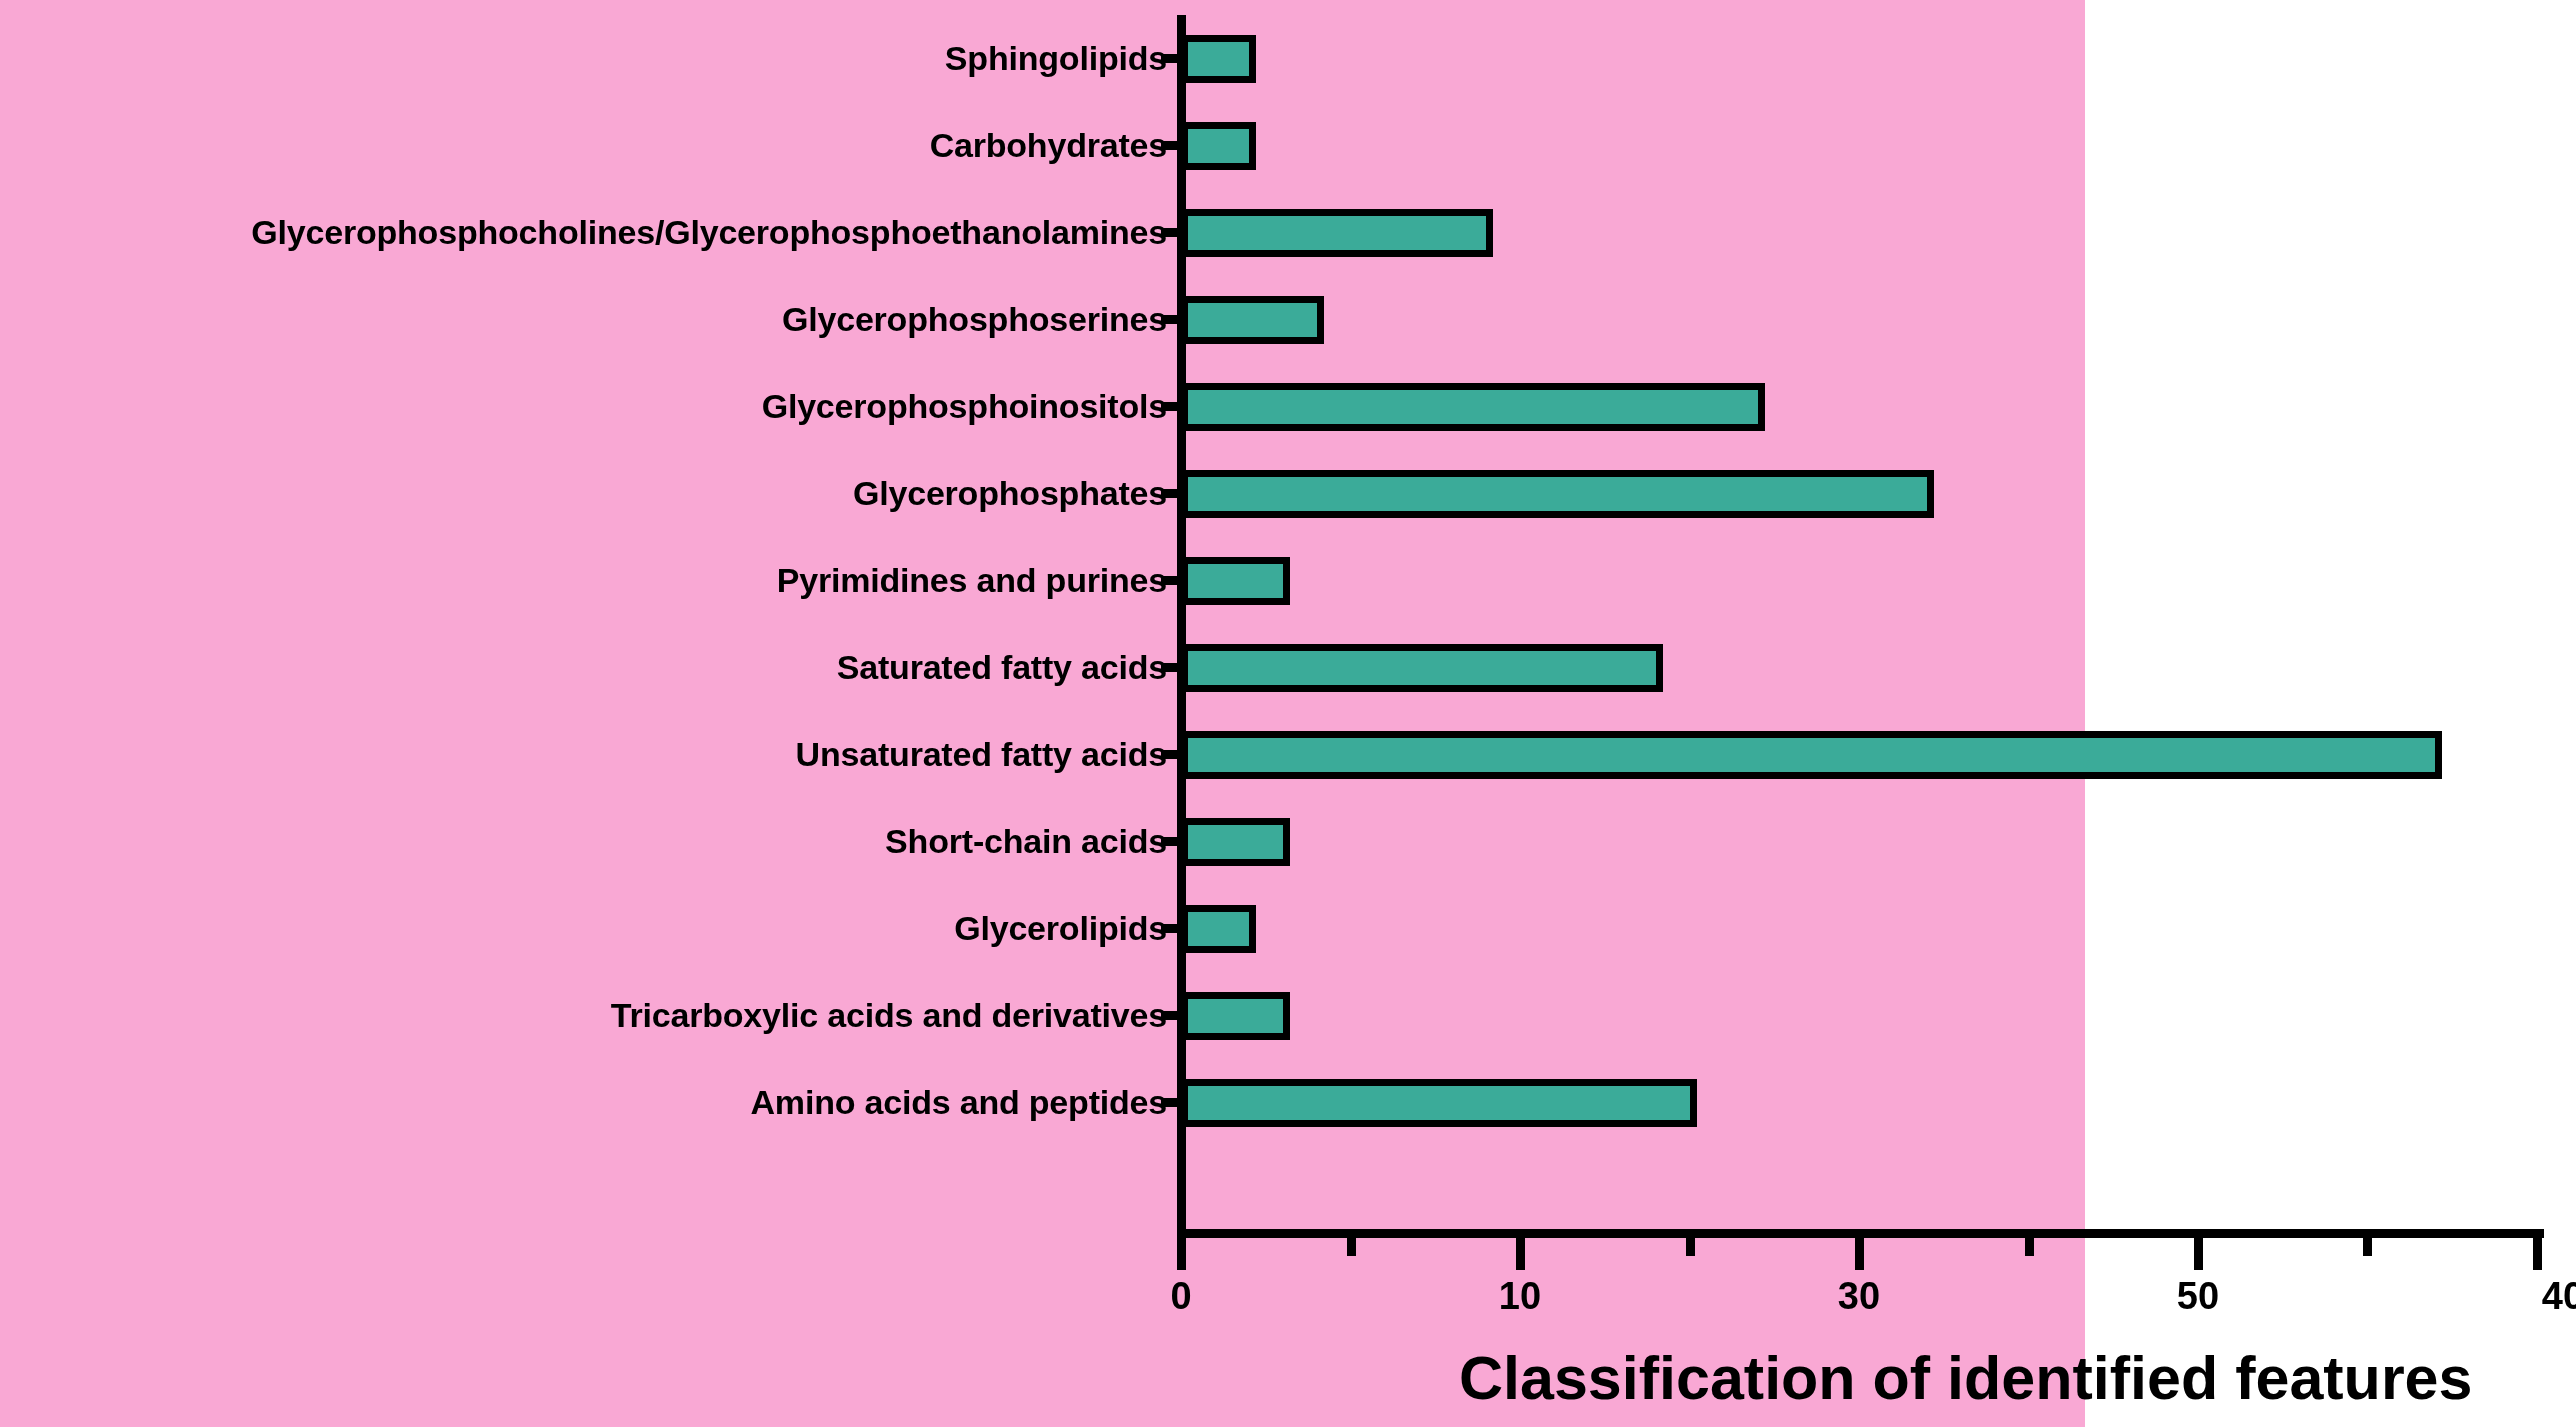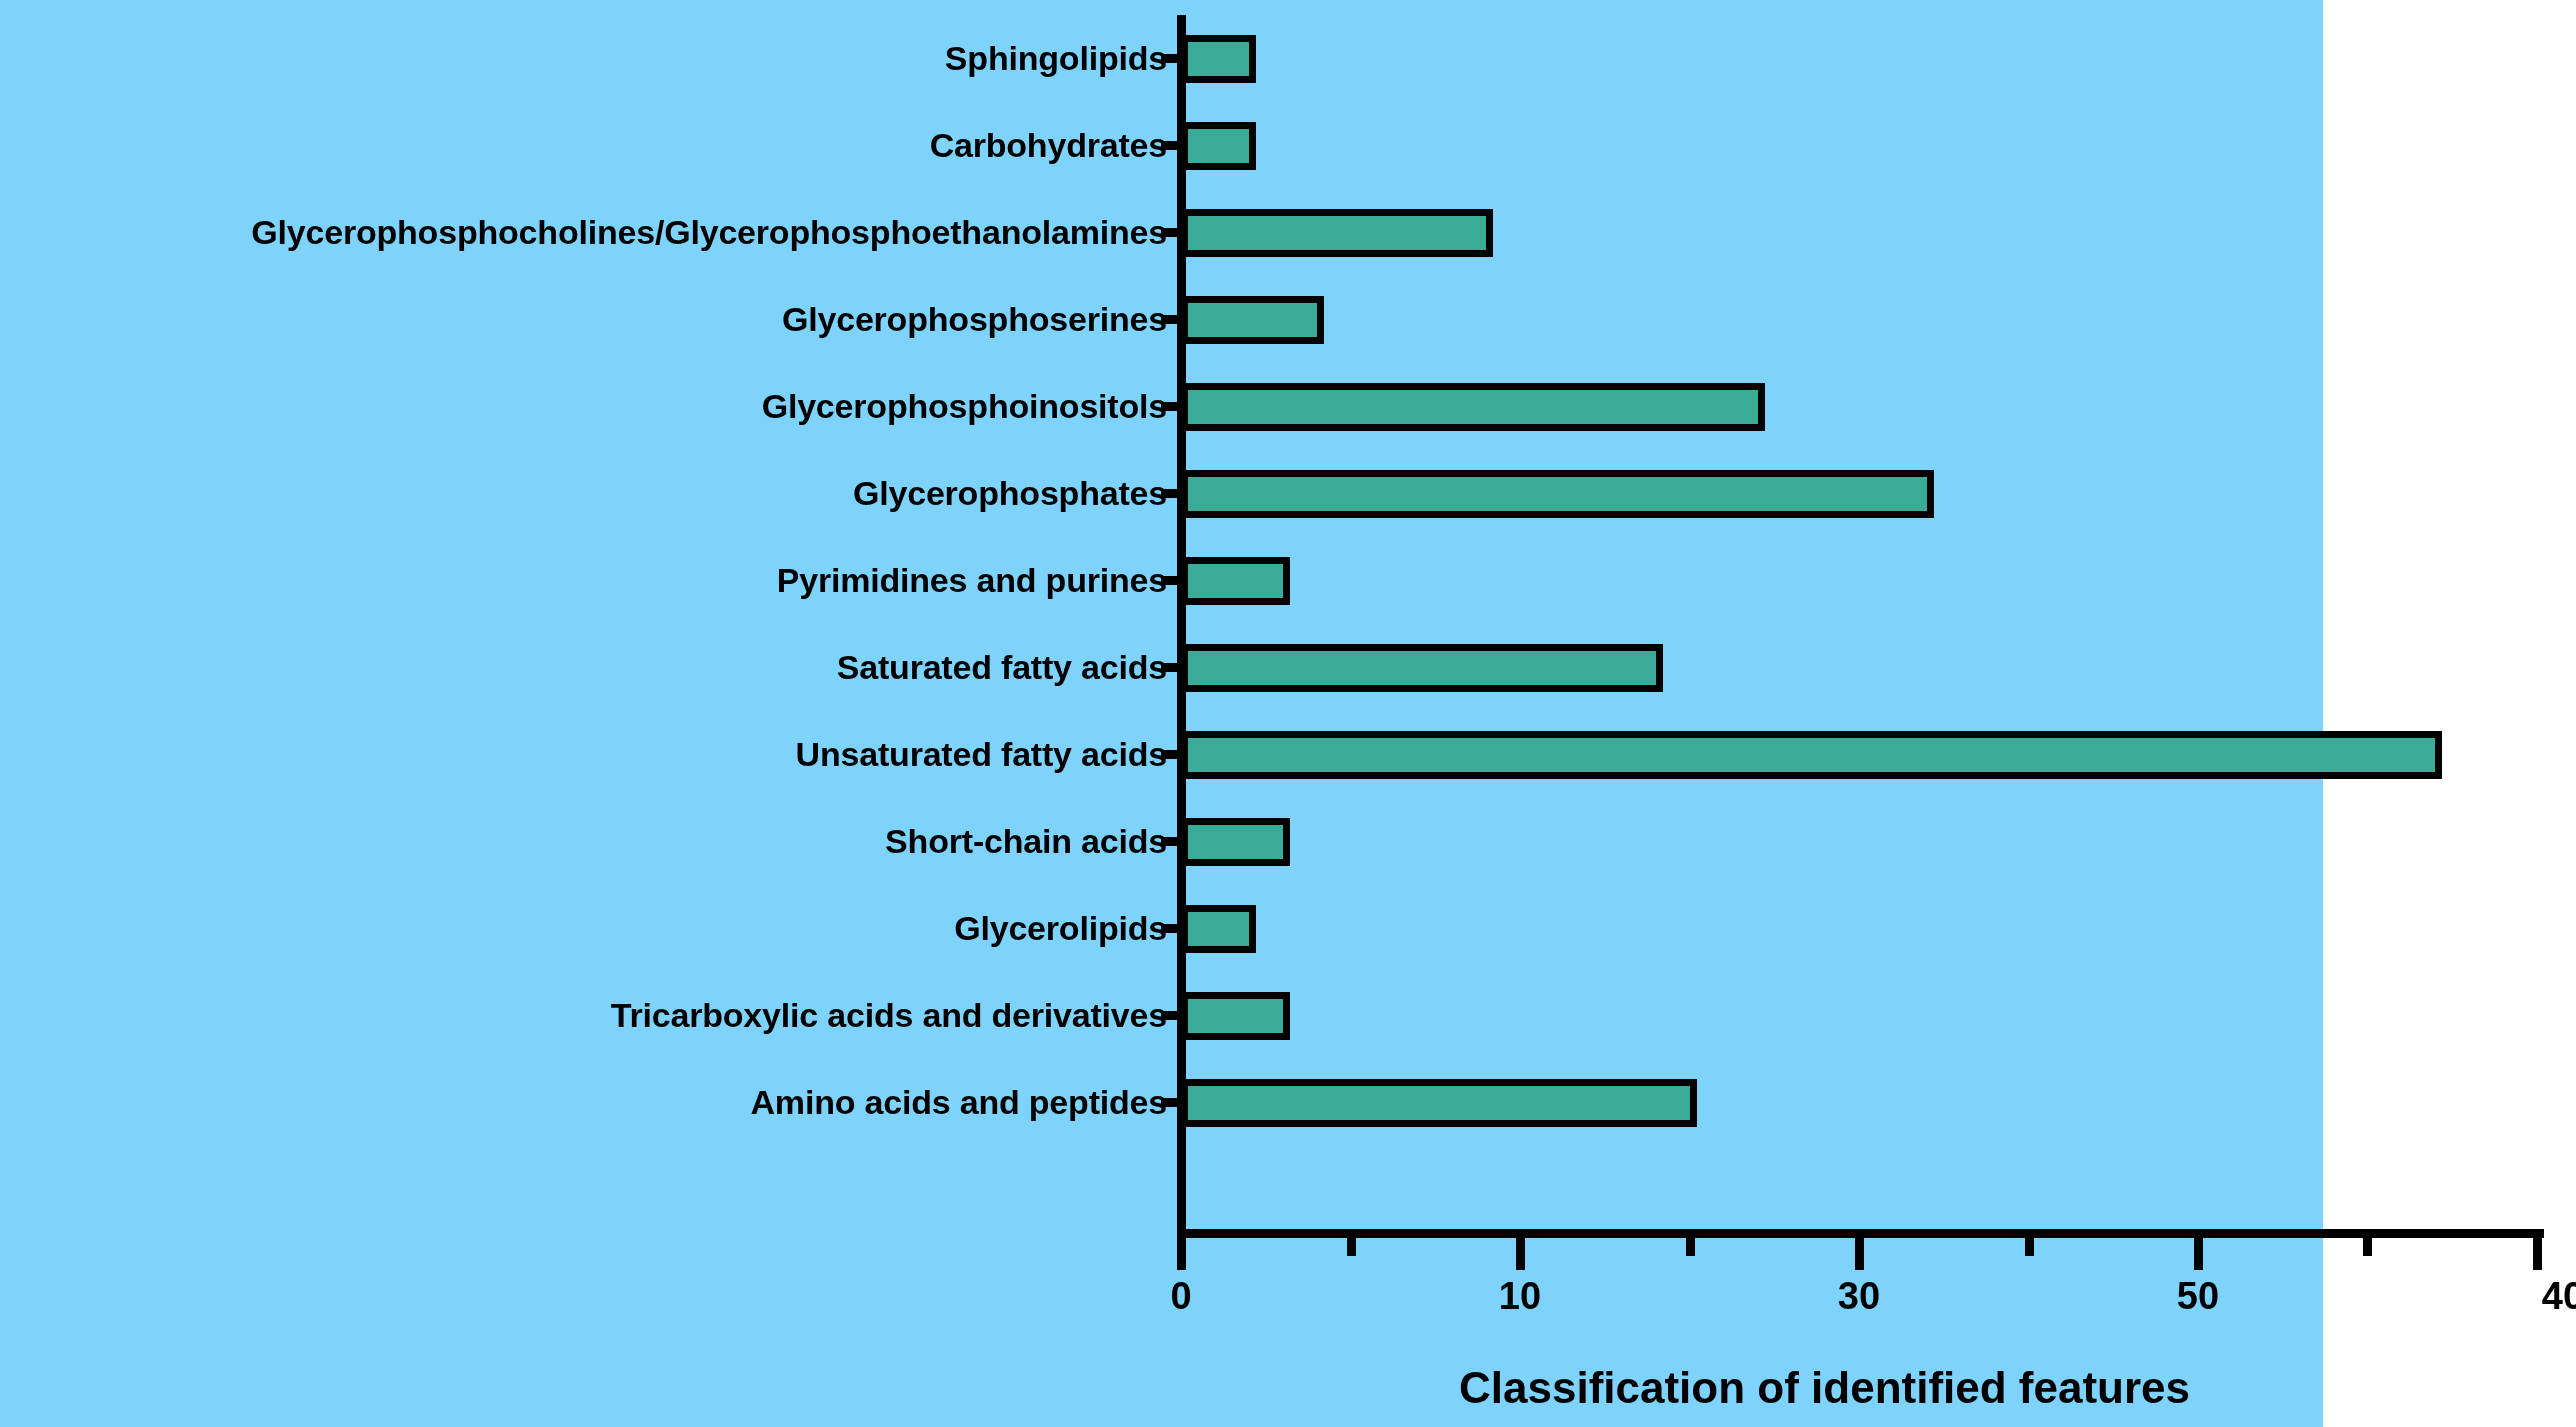--- a/index.html
+++ b/index.html
@@ -9,23 +9,23 @@
   }
   body {
     width: 2576px;
     height: 1428px;
     font-family: "Liberation Sans", sans-serif;
     overflow: hidden;
   }
 
   #figure {
     position: relative;
-    width: 2323px;
+    width: 2085px;
     height: 1428px;
-    background: #7dd3fc;
+    background: #f9a8d4;
   }
 
   
   
   #plot-area {
     position: absolute;
     left: 0;
     top: 0;
     width: 2576px;
     height: 1428px;
@@ -130,26 +130,25 @@
     font-weight: bold;
     color: #000000;
     font-family: "Liberation Sans", sans-serif;
   }
 
   
   #x-axis-title {
     position: absolute;
     left: 1459px;
     top: 1343px;
-    font-size: 44px;
+    font-size: 61px;
     font-weight: bold;
     color: #000000;
     white-space: nowrap;
     font-family: "Liberation Sans", sans-serif;
-    margin-top: 20px;
   }
 </style>
 </head>
 <body>
 
 <div id="figure">
 
   <div id="plot-area">
 
     <div id="y-axis-spine"></div>

